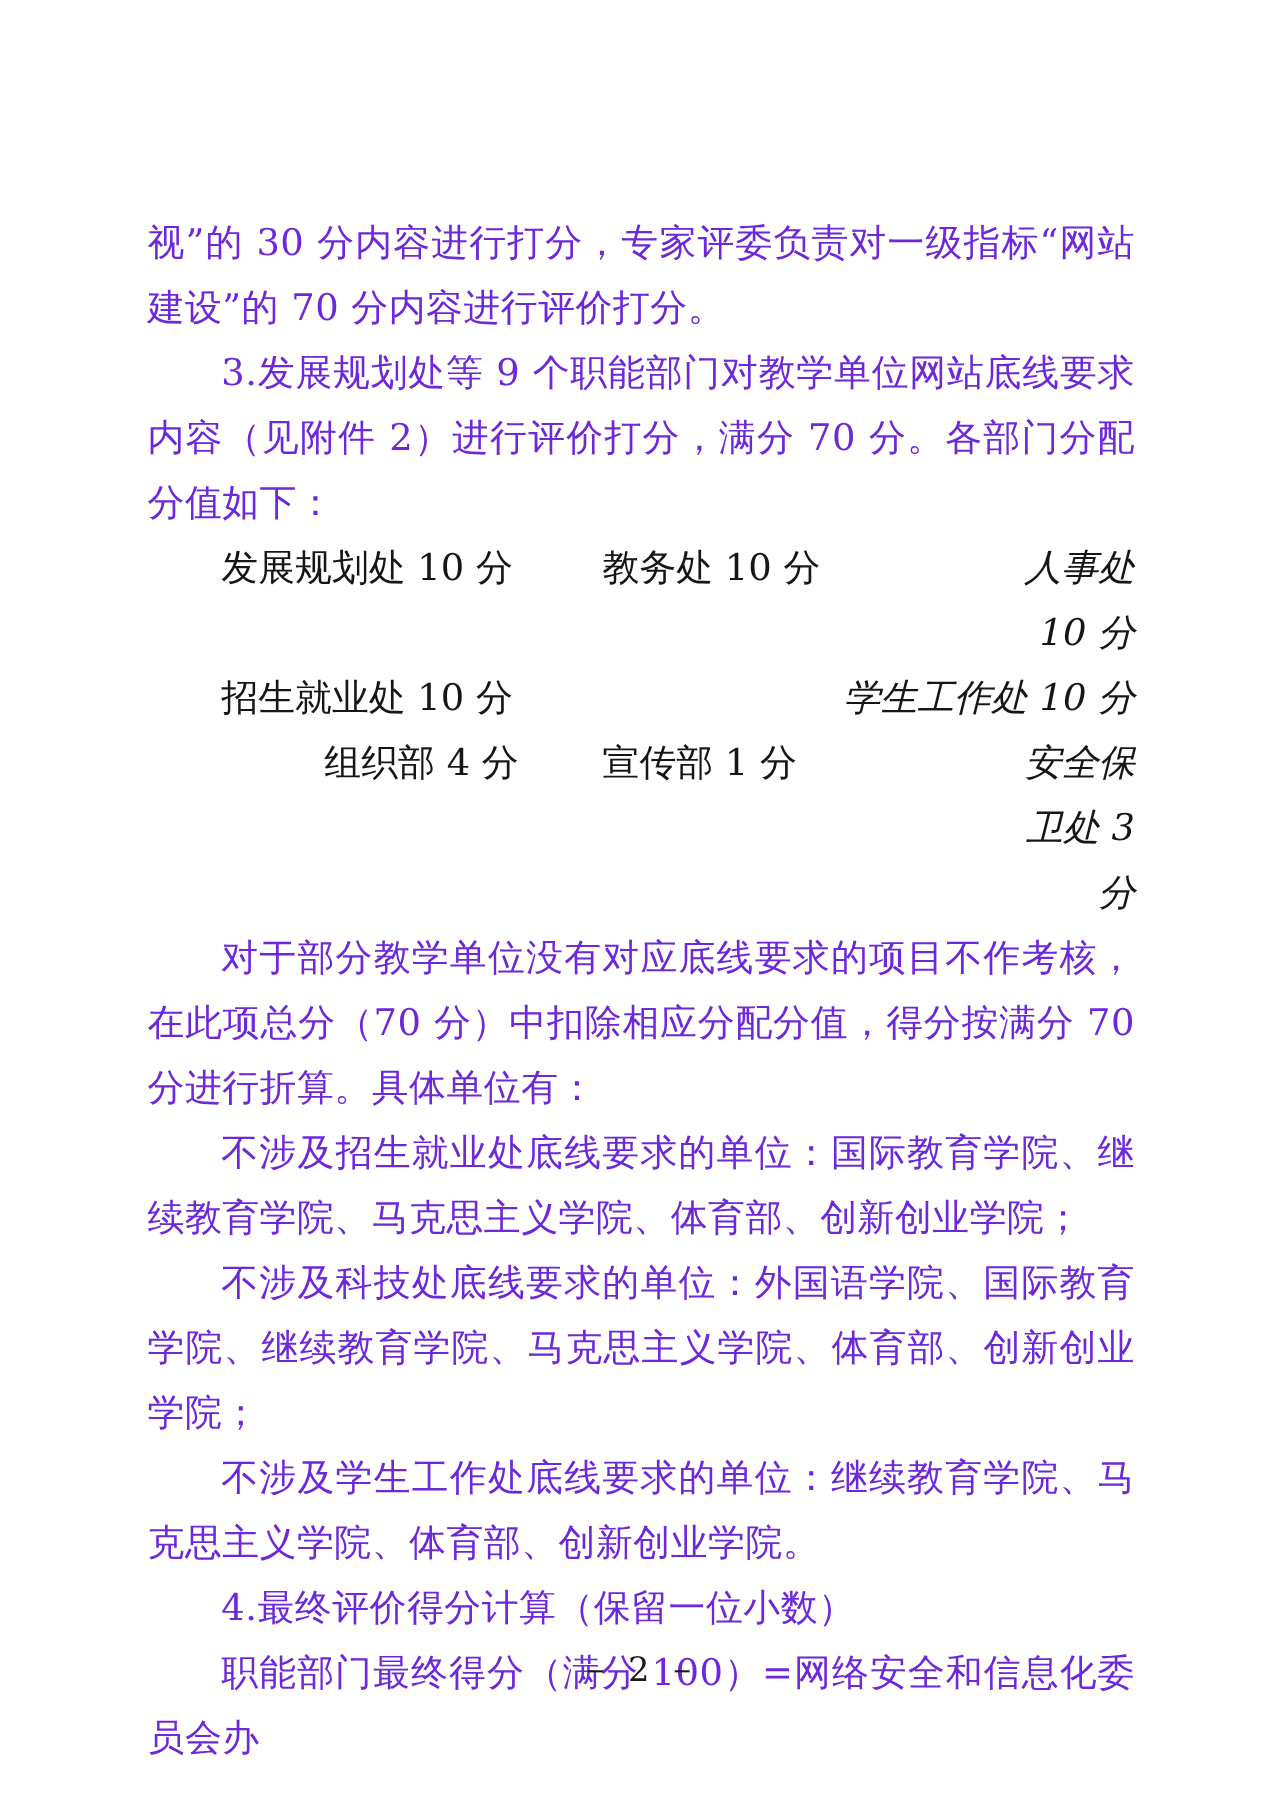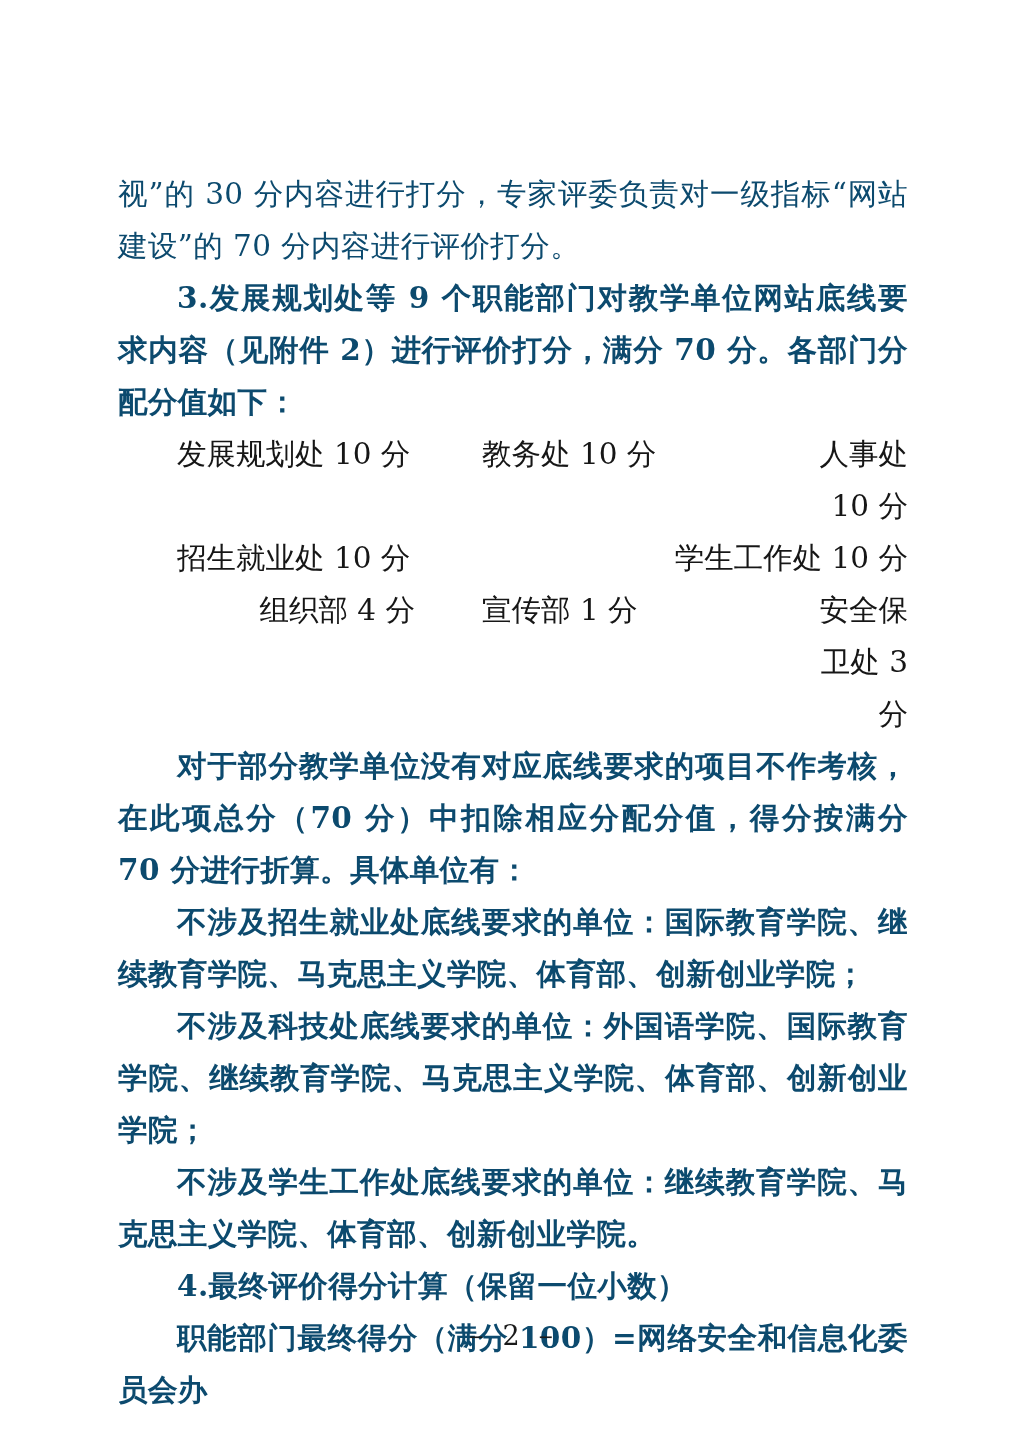--- a/index.html
+++ b/index.html
@@ -23,39 +23,38 @@
     top: 168px;
     width: 790px;
   }
   .para {
     font-size: 29.5px;
     line-height: 52px;
     letter-spacing: 0.4px;
     text-align: justify;
     text-justify: inter-ideograph;
     margin: 0 0 0 0;
-    color: #0c4a6e;
+    color: #6d28d9;
     white-space: pre-wrap;
   }
   .indent {
     text-indent: 59px;
-    font-weight: bold;
   }
   
   .score-row {
     display: flex;
     font-size: 29.5px;
     line-height: 52px;
     color: #161616;
     padding-left: 59px;
     gap: 47px;
   }
   .score-row .col1 { width: 258px; flex: 0 0 258px; }
   .score-row .col2 { width: 268px; flex: 0 0 268px; }
-  .score-row .col3 { flex: 1 1 auto; text-align: right; }
+  .score-row .col3 { flex: 1 1 auto; text-align: right; font-style: italic; }
   .score-row.r2 .col2 { width: 268px; }
   .score-row.r3 .col2 { width: 268px; padding-left: 20px; }
   .score-row.r3 .col1 { width: 238px; flex: 0 0 238px; text-align: right; }
   .pagenum {
     position: absolute;
     left: 0;
     top: 1318px;
     width: 1024px;
     text-align: center;
     font-size: 27px;

